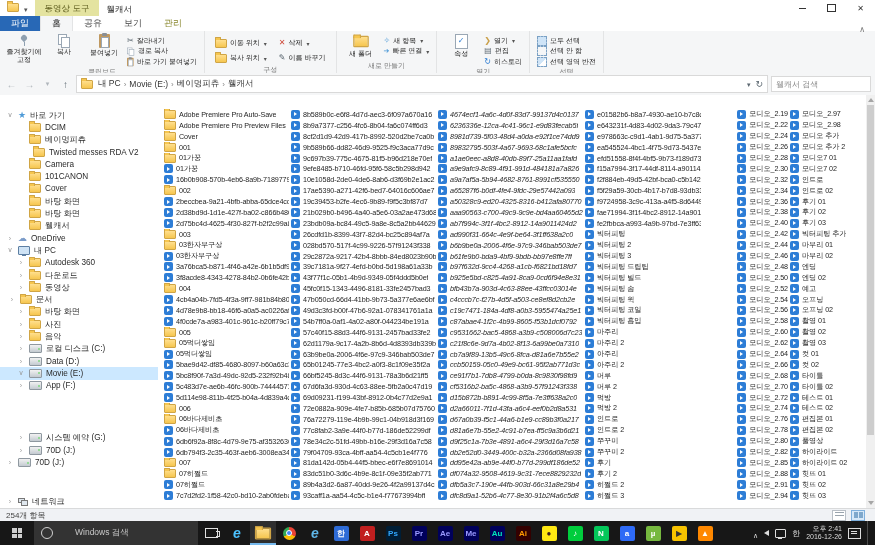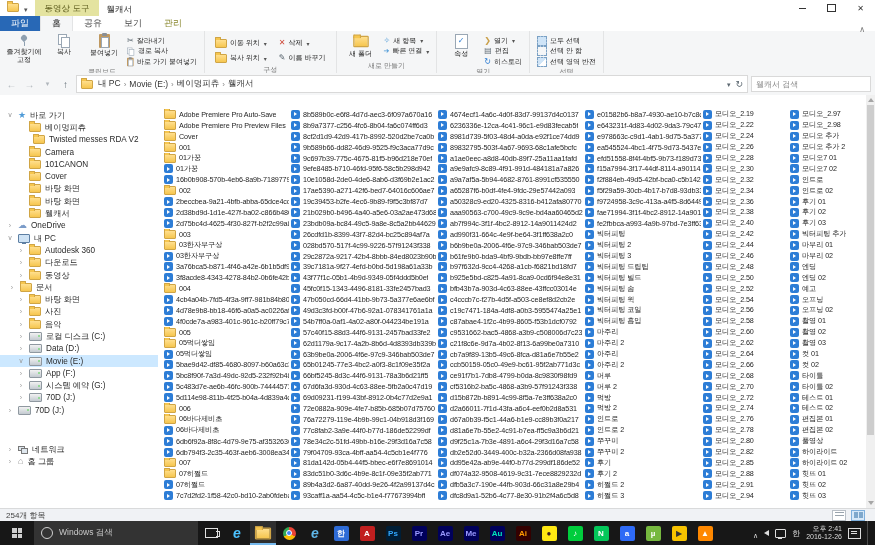--- a/index.html
+++ b/index.html
@@ -74,21 +74,21 @@
   .nav-back::before{content:"←"}
   .nav-fwd::before{content:"→"}
   .nav-dd::before{content:"▾";font-size:7px}
   .nav-up::before{content:"↑"}
   .addr-field{flex:1;height:16px;background:#fff;border:1px solid #d9d9d9;display:flex;align-items:center;padding:0 4px;gap:2px;font-size:8.5px;color:#333;overflow:hidden}
   .bc-seg{padding:0 3px;white-space:nowrap}
   .bc-sep{color:#888;font-size:8px}
   .addr-acts{margin-left:auto;display:flex;align-items:center;gap:5px;color:#5b6770}
   .ic-dd::before{content:"▾";font-size:7px}
   .ic-refresh::before{content:"↻";font-size:9px}
-  .search-box{width:120px;height:16px;background:#fff;border:1px solid #d9d9d9;font-size:8px;color:#555;padding:0 4px;font-family:inherit;box-sizing:border-box}
+  .search-box{width:100px;height:16px;background:#fff;border:1px solid #d9d9d9;font-size:8px;color:#555;padding:0 4px;font-family:inherit;box-sizing:border-box}
   .search-box::placeholder{color:#8a8a8a}
 
   
   .main{position:absolute;top:95px;left:0;right:0;bottom:37px;display:flex;overflow:hidden;background:#fff}
   .sidebar{width:158px;flex:0 0 auto;padding-top:14px;overflow:hidden}
   .sb-row{display:flex;align-items:center;height:12.3px;font-size:8.2px;color:#2b2b2b;gap:4px;white-space:nowrap;padding-right:2px}
   .sb-row.sel{background:#cce8ff}
   .sb-ch{width:8px;font-size:7px;color:#9a9a9a;text-align:center;flex:0 0 auto}
   .sb-gi{font-size:9px;line-height:9px;flex:0 0 auto}
   .sb-lb{overflow:hidden}
@@ -130,21 +130,21 @@
      linear-gradient(#7fa8cc,#7fa8cc) 0 0/4px 3px no-repeat,
      linear-gradient(#7fa8cc,#7fa8cc) 100% 0/4px 3px no-repeat,
      linear-gradient(#7fa8cc,#7fa8cc) 0 100%/4px 3px no-repeat,
      linear-gradient(#7fa8cc,#7fa8cc) 100% 100%/4px 3px no-repeat}
 
   
   .taskbar{position:absolute;left:0;right:0;bottom:0;height:24px;background:#171717;display:flex;align-items:stretch;z-index:10}
   .start{width:34px;display:flex;align-items:center;justify-content:center}
   .win-logo{width:10px;height:10px;display:grid;grid-template-columns:1fr 1fr;gap:1px}
   .win-logo i{background:#cfcfcf}
-  .tb-search{width:150px;background:#333;display:flex;align-items:center;gap:6px;padding:0 7px;color:#c8c8c8;font-size:8.5px;white-space:nowrap;overflow:hidden}
+  .tb-search{width:150px;background:#333;display:flex;align-items:center;gap:22px;padding:0 7px;color:#c8c8c8;font-size:8.5px;white-space:nowrap;overflow:hidden}
   .cortana{width:10px;height:10px;border:1.5px solid #d0d0d0;border-radius:50%;flex:0 0 auto}
   .tb-apps{display:flex;align-items:stretch}
   .tb-app{width:26px;display:flex;align-items:center;justify-content:center;position:relative}
   .tb-app.active{background:#2e2e2e;box-shadow:inset 0 -2px 0 #76b9ed}
   .appsq{width:15px;height:15px;border-radius:2px;display:flex;align-items:center;justify-content:center;font-size:8px;font-weight:bold}
   [data-name="edge-icon"],[data-name="internet-explorer-icon"]{font-size:14px;font-style:italic}
   .tv-ic{width:11px;height:8px;border:1px solid #e0e0e0;position:relative}
   .tv-ic::after{content:"";position:absolute;right:-3px;top:1.5px;width:3px;height:4px;border:1px solid #e0e0e0;border-left:0}
   .chrome-ic{width:13px;height:13px;border-radius:50%;background:conic-gradient(#ea4335 0 120deg,#fbbc05 120deg 240deg,#34a853 240deg 360deg);position:relative}
   .chrome-ic::after{content:"";position:absolute;inset:3.5px;background:#4285f4;border:1.5px solid #fff;border-radius:50%}
@@ -337,20 +337,25 @@
 </div>
 
 <div class="main" data-name="main-area">
   <div class="sidebar" data-name="navigation-pane">
     <div data-name="sidebar-tree">
         <div class="sb-row" data-name="sidebar-item-quick-access" style="padding-left: 6px;">
           <span class="sb-ch" data-name="expand-chevron-icon">∨</span>
           <span class="sb-gi" data-name="star-icon" style="color: rgb(79, 155, 216);">★</span>
           <span class="sb-lb" data-name="sidebar-item-label">바로 가기</span>
         </div>
+        <div class="sb-row" data-name="sidebar-item-dcim" style="padding-left: 17px;">
+          <span class="sb-ch" data-name="tree-spacer"></span>
+          <span class="fi fi-folder" data-name="folder-icon"></span>
+          <span class="sb-lb" data-name="sidebar-item-label">DCIM</span>
+        </div>
         <div class="sb-row" data-name="sidebar-item-baemungpichu" style="padding-left: 17px;">
           <span class="sb-ch" data-name="tree-spacer"></span>
           <span class="fi fi-folder" data-name="folder-icon"></span>
           <span class="sb-lb" data-name="sidebar-item-label">베이멍피츄</span>
         </div>
         <div class="sb-row" data-name="sidebar-item-twisted-messes" style="padding-left: 21px;">
           <span class="sb-ch" data-name="tree-spacer"></span>
           <span class="fi fi-folder" data-name="folder-icon"></span>
           <span class="sb-lb" data-name="sidebar-item-label">Twisted messes RDA V2</span>
         </div>
@@ -442,21 +447,21 @@
         <div class="sb-row sel" data-name="sidebar-item-movie-e" style="padding-left: 17px;">
           <span class="sb-ch" data-name="expand-chevron-icon">∨</span>
           <span class="fi fi-drive" data-name="drive-icon"></span>
           <span class="sb-lb" data-name="sidebar-item-label">Movie (E:)</span>
         </div>
         <div class="sb-row" data-name="sidebar-item-app-f" style="padding-left: 17px;">
           <span class="sb-ch" data-name="expand-chevron-icon">›</span>
           <span class="fi fi-drive" data-name="drive-icon"></span>
           <span class="sb-lb" data-name="sidebar-item-label">App (F:)</span>
         </div>
-        <div class="sb-row" data-name="sidebar-item-system-reserved-g" style="padding-left: 17px;">
+        <div class="sb-row" data-name="sidebar-item-system-reserved-g" style="padding-left: 17px; margin-top: 40px;">
           <span class="sb-ch" data-name="expand-chevron-icon">›</span>
           <span class="fi fi-drive" data-name="drive-icon"></span>
           <span class="sb-lb" data-name="sidebar-item-label">시스템 예약 (G:)</span>
         </div>
         <div class="sb-row" data-name="sidebar-item-70d-j" style="padding-left: 17px;">
           <span class="sb-ch" data-name="expand-chevron-icon">›</span>
           <span class="fi fi-drive" data-name="drive-icon"></span>
           <span class="sb-lb" data-name="sidebar-item-label">70D (J:)</span>
         </div>
         <div class="sb-row" data-name="sidebar-item-70d-j-device" style="padding-left: 6px;">
@@ -763,21 +768,21 @@
           </div>
           <div class="fitem" data-name="file-item">
             <span class="fi fi-video" data-name="video-file-icon"></span>
             <span class="fname" data-name="file-name">89b4a3d2-6a87-40dd-9e26-4f2a99137d4c</span>
           </div>
           <div class="fitem" data-name="file-item">
             <span class="fi fi-video" data-name="video-file-icon"></span>
             <span class="fname" data-name="file-name">93caff1a-aa54-4c5c-b1e4-f77673994bff</span>
           </div>
         </div>
-        <div class="fcol" data-name="file-column" style="width: 147px;">
+        <div class="fcol" data-name="file-column" style="width: 147px; font-style: italic;">
           <div class="fitem" data-name="file-item">
             <span class="fi fi-video" data-name="video-file-icon"></span>
             <span class="fname" data-name="file-name">4674ecf1-4a6c-4d0f-83d7-99137d4c0137</span>
           </div>
           <div class="fitem" data-name="file-item">
             <span class="fi fi-video" data-name="video-file-icon"></span>
             <span class="fname" data-name="file-name">6236336e-12ca-4c41-96c1-e9d83fecab5f</span>
           </div>
           <div class="fitem" data-name="file-item">
             <span class="fi fi-video" data-name="video-file-icon"></span>
@@ -1055,21 +1060,21 @@
           </div>
           <div class="fitem" data-name="file-item">
             <span class="fi fi-video" data-name="video-file-icon"></span>
             <span class="fname" data-name="file-name">히쩔드 2</span>
           </div>
           <div class="fitem" data-name="file-item">
             <span class="fi fi-video" data-name="video-file-icon"></span>
             <span class="fname" data-name="file-name">히쩔드 3</span>
           </div>
         </div>
-        <div class="fcol" data-name="file-column" style="width: 87px;">
+        <div class="fcol" data-name="file-column" style="width: 87px; align-items: flex-end;">
           <div class="fitem" data-name="file-item">
             <span class="fi fi-video" data-name="video-file-icon"></span>
             <span class="fname" data-name="file-name">모디오_2.19</span>
           </div>
           <div class="fitem" data-name="file-item">
             <span class="fi fi-video" data-name="video-file-icon"></span>
             <span class="fname" data-name="file-name">모디오_2.22</span>
           </div>
           <div class="fitem" data-name="file-item">
             <span class="fi fi-video" data-name="video-file-icon"></span>

